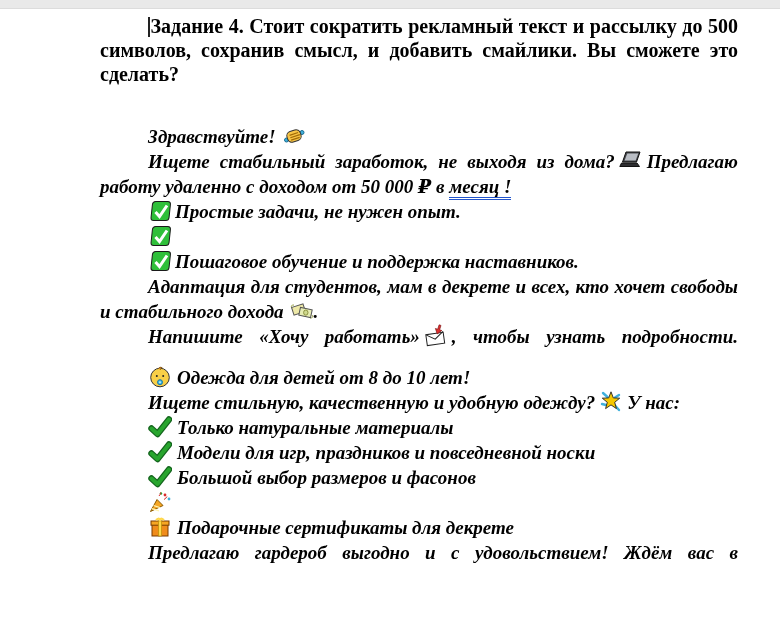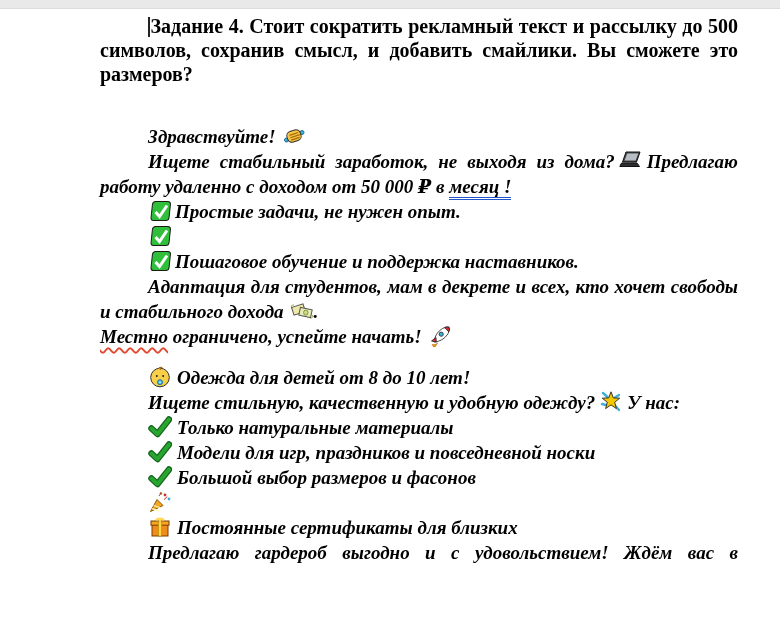--- a/index.html
+++ b/index.html
@@ -26,21 +26,21 @@
 </head>
 <body>
 
 <div class="page">
   <div class="top-strip"></div>
   <div class="content">
 
     <div class="task">
       <div class="ln ind jst"><span class="caret"></span><span>Задание 4. Стоит сократить рекламный текст и рассылку до 500</span></div>
       <div class="ln jst"><span>символов, сохранив смысл, и добавить смайлики. Вы сможете это</span></div>
-      <div class="ln"><span>размеров?</span></div>
+      <div class="ln"><span>сделать?</span></div>
     </div>
 
     <div class="block-gap-lg"></div>
 
     <div class="ad">
       <div class="ln ind"><span>Здравствуйте!</span><span class="icon tail"><svg viewBox="0 0 24 24">
               <circle cx="4.5" cy="16" r="2" fill="#3fb0dc" stroke="#1b6e93"></circle>
               <circle cx="20" cy="8.5" r="2" fill="#3fb0dc" stroke="#1b6e93"></circle>
               <g transform="rotate(-18 12 12)">
                 <rect x="5" y="6.5" width="14" height="11" rx="4.5" fill="#f6c445" stroke="#333"></rect>
@@ -66,29 +66,27 @@
               <path d="M7.5 13 l4 4.5 L19 6.5" stroke="#fff" stroke-width="3" fill="none"></path>
             </svg></span><span>Пошаговое обучение и поддержка наставников.</span></div>
       <div class="ln ind jst"><span>Адаптация для студентов, мам в декрете и всех, кто хочет свободы</span></div>
       <div class="ln"><span>и стабильного дохода</span><span class="icon tail"><svg viewBox="0 0 24 24">
               <path d="M2 9 q-2 -3 2 -3" fill="none" stroke="#9aa24a"></path>
               <path d="M22 16 q2 3 -2 3" fill="none" stroke="#9aa24a"></path>
               <rect x="2.5" y="6.5" width="12" height="8" fill="#eee9a8" stroke="#555" transform="rotate(-18 8.5 10.5)"></rect>
               <rect x="9.5" y="9.5" width="12" height="8" fill="#e7edb4" stroke="#555" transform="rotate(12 15.5 13.5)"></rect>
               <ellipse cx="15.8" cy="13.6" rx="2.2" ry="2.6" fill="#cfd98e" stroke="#8b913f"></ellipse>
             </svg></span><span>.</span></div>
-      <div class="ln"><span class="spelling">Местно</span> <span>ограничено, успейте начать!</span><span class="icon tail"><svg viewBox="0 0 24 24">
-              <g stroke="#222" stroke-width="0.8">
-                <path d="M6 18 Q7 9 14.5 4.5 Q19 2 21 3.2 Q22.3 5.2 20 9.8 Q15 17.5 6 18 z" fill="#fff"></path>
-                <path d="M16.5 3.6 Q19.5 2.4 21 3.2 Q22.2 4.8 20.8 7.8 z" fill="#d92b2b"></path>
-                <circle cx="13.2" cy="10.2" r="2.1" fill="#3fb0dc"></circle>
-                <path d="M8 13.5 l-4.5 3.5 4.8 1.2 z" fill="#d92b2b"></path>
+      <div class="ln ind jst"><span>Напишите «Хочу работать»</span><span class="icon"><svg viewBox="0 0 24 24">
+              <g transform="rotate(-8 11 15)">
+                <rect x="2.5" y="9.5" width="17.5" height="11" fill="#fff" stroke="#222"></rect>
+                <path d="M3 10 l8.2 5.2 L20 8.5" fill="none" stroke="#222"></path>
               </g>
-              <path d="M4.2 20.5 q3.5 1 5.5 -1.5 l-2.5 3.8 q-2.5 0.5 -3 -2.3 z" fill="#f59e0b" stroke="#b3650a" stroke-width="0.6"></path>
-            </svg></span></div>
+              <path d="M15.8 1 v4.6 h2.4 l-3.4 4.6 -3.4 -4.6 h2.4 V1 z" fill="#df3030" stroke="#7a1212" stroke-width="0.6" transform="rotate(18 15 5)"></path>
+            </svg></span><span>, чтобы узнать подробности.</span></div>
     </div>
 
     <div class="block-gap-sm"></div>
 
     <div class="ad">
       <div class="ln ind"><span class="icon lead"><svg viewBox="0 0 24 24">
               <circle cx="12" cy="12.5" r="9.3" fill="#f8cf47" stroke="#333"></circle>
               <path d="M10 3.8 q2 -2.6 4.2 -1.2 q-1.4 0.4 -1.8 2.2" fill="#cf8f2e" stroke="#7a4b12" stroke-width="0.8"></path>
               <circle cx="8.8" cy="11" r="1" fill="#222"></circle>
               <circle cx="15.2" cy="11" r="1" fill="#222"></circle>
@@ -117,18 +115,18 @@
               <circle cx="17" cy="5" r="1.4" fill="#d92b2b"></circle>
               <circle cx="21" cy="9" r="1.4" fill="#3fb0dc"></circle>
               <circle cx="13" cy="3.5" r="1.2" fill="#28a52e"></circle>
               <path d="M16 9.5 q2 -1 3 -3 M11 6 q1.5 -1.5 1.5 -3.5" fill="none" stroke="#d92b2b" stroke-width="1"></path>
             </svg></span></div>
       <div class="ln ind"><span class="icon lead"><svg viewBox="0 0 24 24">
               <rect x="4" y="9.5" width="16" height="11.5" fill="#f08c1b" stroke="#7a3d00"></rect>
               <rect x="3" y="6" width="18" height="4.2" fill="#f6a623" stroke="#7a3d00"></rect>
               <rect x="10.4" y="6" width="3.2" height="15" fill="#ffd84d" stroke="#b98a00" stroke-width="0.7"></rect>
               <path d="M8 5.2 q4.2 -3.4 4 1 M16 5.2 q-4.2 -3.4 -4 1" fill="none" stroke="#ffd84d" stroke-width="2.2"></path>
-            </svg></span><span>Постоянные сертификаты для близких</span></div>
+            </svg></span><span>Подарочные сертификаты для декрете</span></div>
       <div class="ln ind jst"><span>Предлагаю гардероб выгодно и с удовольствием! Ждём вас в</span></div>
     </div>
 
   </div>
 </div>
 
 </body></html>

